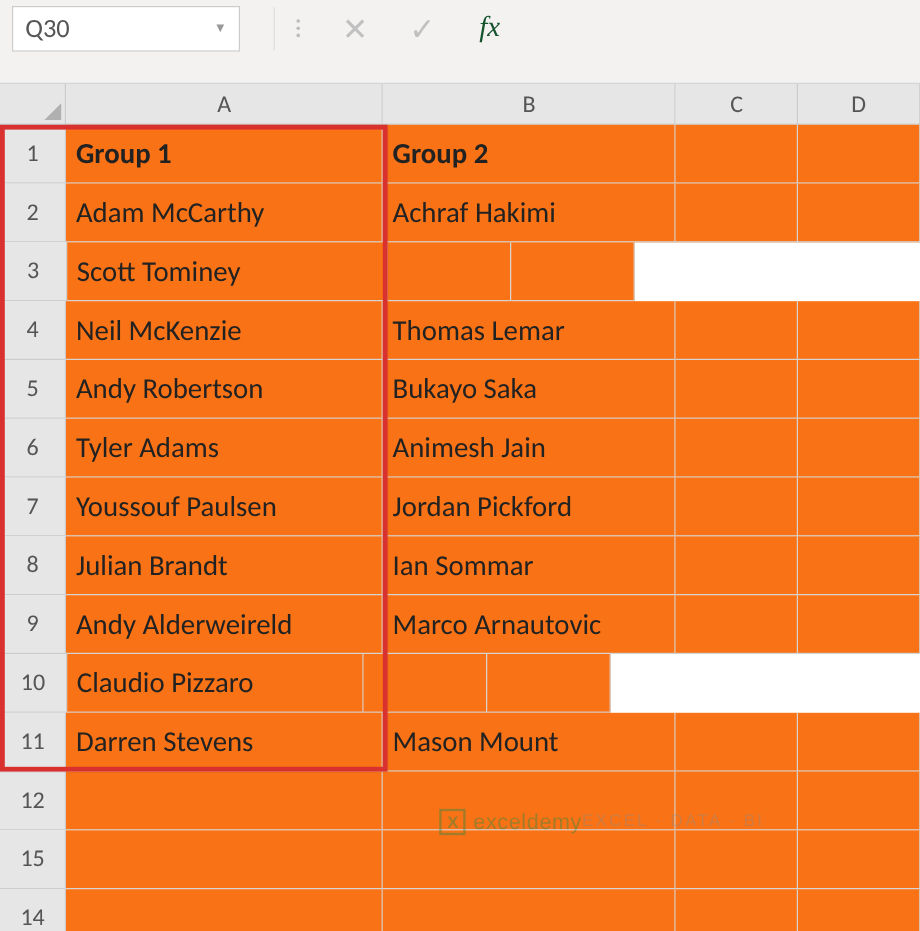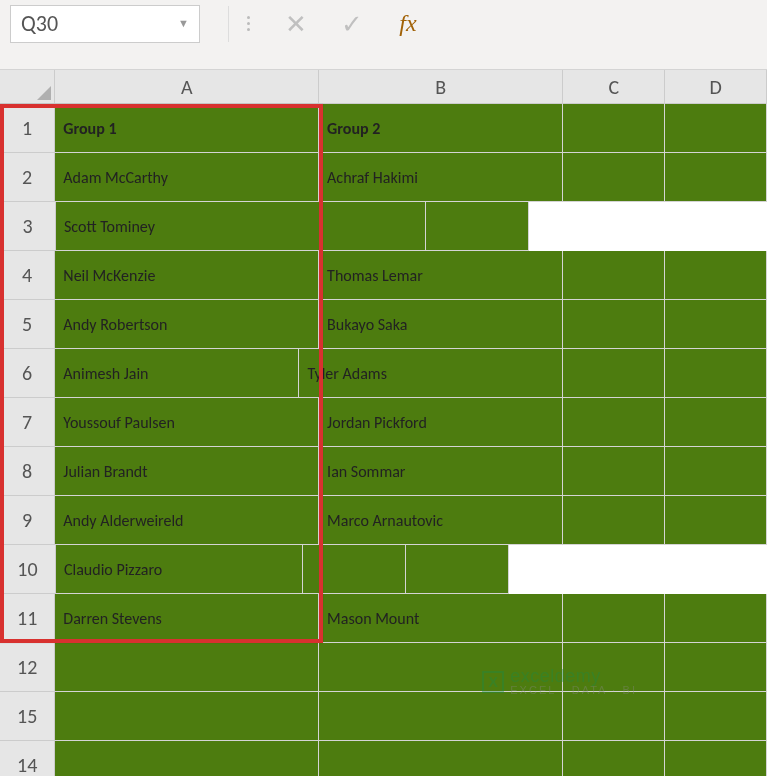--- a/index.html
+++ b/index.html
@@ -53,21 +53,21 @@
     .fb-btn {
       width: 40px;
       height: 36px;
       display: flex;
       align-items: center;
       justify-content: center;
       color: #c0c0c0;
       font-size: 26px;
       margin-right: 16px;
     }
-    .fb-btn.fx { color:#a16207; font-style:italic; font-family: "Times New Roman", serif; font-size: 24px; }
+    .fb-btn.fx { color:#14532d; font-style:italic; font-family: "Times New Roman", serif; font-size: 24px; }
     
     
     .grid-wrap { position: relative; }
     
     .col-headers {
       display: flex;
       height: 34px;
       background: #e6e6e6;
     }
     .corner {
@@ -115,23 +115,23 @@
       justify-content: center;
       font-size: 20px;
       color: #555;
     }
     .cell {
       border-right: 1px solid #d4d4d4;
       border-bottom: 1px solid #d4d4d4;
       display: flex;
       align-items: center;
       padding: 0 8px;
-      font-size: 16px;
+      font-size: 24px;
       color: #222;
-      background: #4d7c0f;
+      background: #f97316;
       white-space: nowrap;
       overflow: hidden;
     }
     .bold { font-weight: bold; }
     
     
     .highlight-box {
       position: absolute;
       left: 0px;
       top: 34px;
@@ -157,23 +157,23 @@
       width: 22px;
       height: 22px;
       border: 2px solid #1a8a46;
       display: flex;
       align-items: center;
       justify-content: center;
       color: #1a8a46;
       font-weight: bold;
       font-size: 14px;
     }
-    .wm-text { display: flex; flex-direction: column; line-height: 1; }
+    .wm-text { display: flex; flex-direction: row; line-height: 1; }
     .wm-main { color: #1a8a46; font-size: 18px; letter-spacing: 0.5px; }
-    .wm-sub { color: #888; font-size: 11px; letter-spacing: 2px; }
+    .wm-sub { color: #888; font-size: 14px; letter-spacing: 2px; }
   </style>
 </head>
 <body>
 
 <div class="formula-area">
   <div class="name-box">
     <span>Q30</span>
     <span class="name-box-dd">▼</span>
   </div>
   <div class="fb-divider"></div>
@@ -232,22 +232,22 @@
     </div>
     <div class="row">
       <div class="row-h">5</div>
       <div class="cell col-A">Andy Robertson</div>
       <div class="cell col-B">Bukayo Saka</div>
       <div class="cell col-C"></div>
       <div class="cell col-D"></div>
     </div>
     <div class="row">
       <div class="row-h">6</div>
+      <div class="cell col-A">Tyler Adams</div>
       <div class="cell col-B">Animesh Jain</div>
-      <div class="cell col-A">Tyler Adams</div>
       <div class="cell col-C"></div>
       <div class="cell col-D"></div>
     </div>
     <div class="row">
       <div class="row-h">7</div>
       <div class="cell col-A">Youssouf Paulsen</div>
       <div class="cell col-B">Jordan Pickford</div>
       <div class="cell col-C"></div>
       <div class="cell col-D"></div>
     </div>

